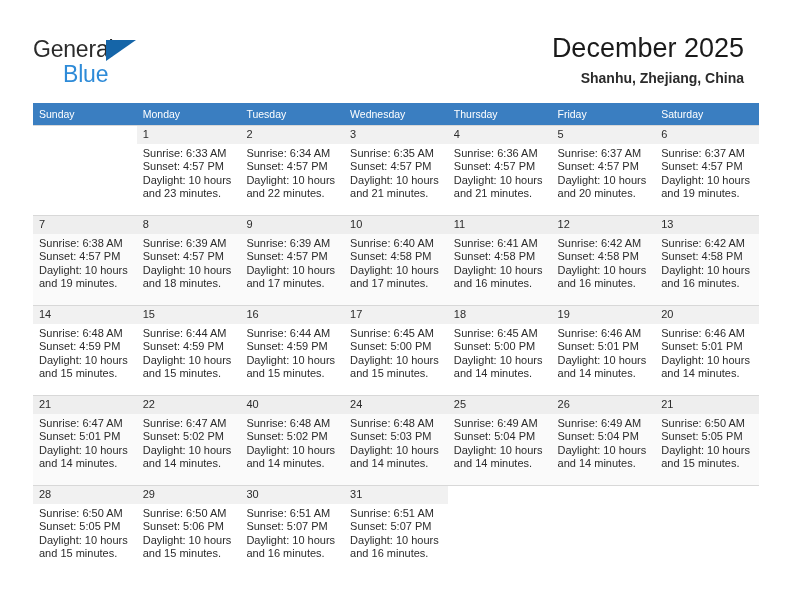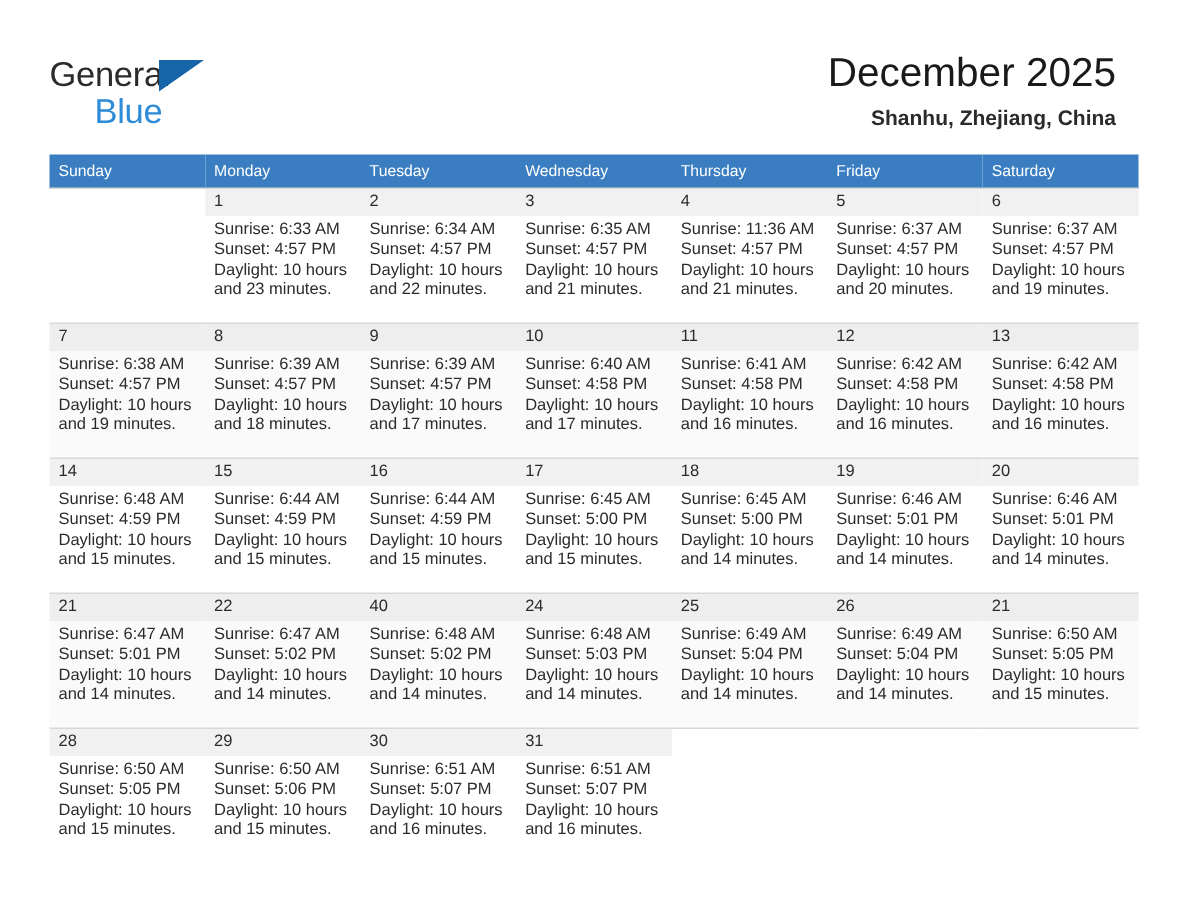--- a/index.html
+++ b/index.html
@@ -201,21 +201,21 @@
                 <div>Sunset: 4:57 PM</div>
                 <div>Daylight: 10 hours</div>
                 <div>and 21 minutes.</div>
               </div>
             </div>
           </td>
           <td>
             <div class="cell-inner">
               <span class="daynum">4</span>
               <div class="info">
-                <div>Sunrise: 11:36 AM</div>
+                <div>Sunrise: 6:36 AM</div>
                 <div>Sunset: 4:57 PM</div>
                 <div>Daylight: 10 hours</div>
                 <div>and 21 minutes.</div>
               </div>
             </div>
           </td>
           <td>
             <div class="cell-inner">
               <span class="daynum">5</span>
               <div class="info">

